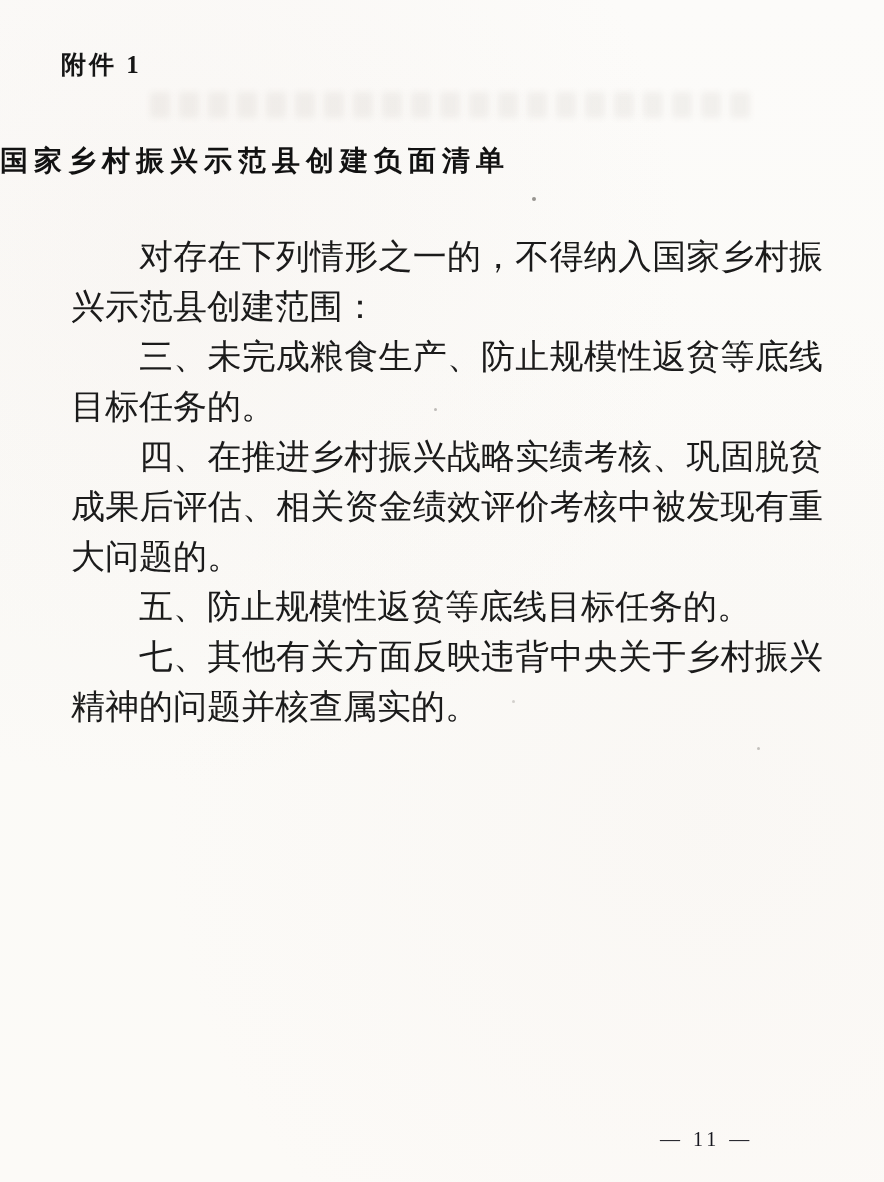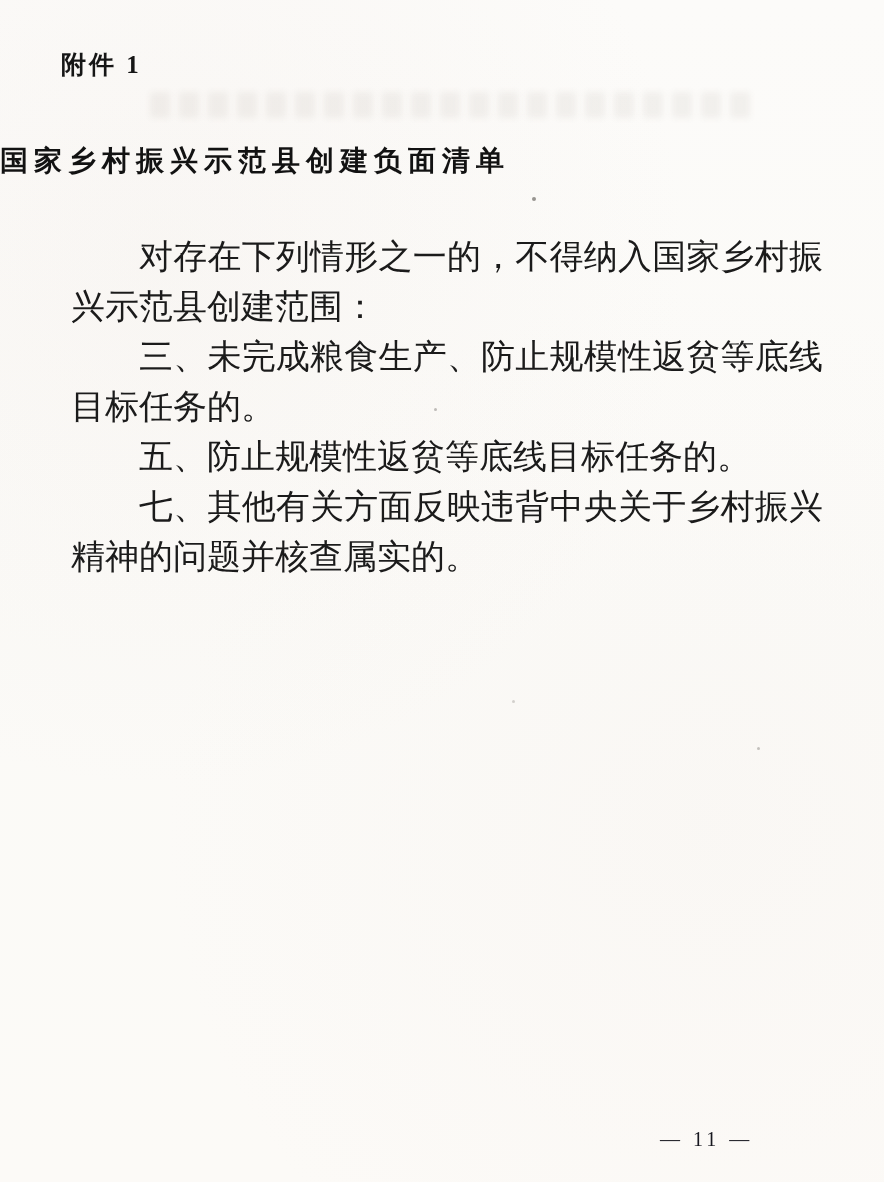--- a/index.html
+++ b/index.html
@@ -103,20 +103,21 @@
 
   <div class="attachment-label">附件 1</div>
 
   <div class="bleed-artifact"></div>
 
   <h1 class="doc-title">国家乡村振兴示范县创建负面清单</h1>
 
   <div class="doc-body">
     <p>对存在下列情形之一的，不得纳入国家乡村振兴示范县创建范围：</p>
     <p>三、未完成粮食生产、防止规模性返贫等底线目标任务的。</p>
+    <p>四、在推进乡村振兴战略实绩考核、巩固脱贫成果后评估、相关资金绩效评价考核中被发现有重大问题的。</p>
     <p>五、防止规模性返贫等底线目标任务的。</p>
     <p>七、其他有关方面反映违背中央关于乡村振兴精神的问题并核查属实的。</p>
   </div>
 
   <div class="page-number">— 11 —</div>
 
   <div class="speckle s1"></div>
   <div class="speckle s2"></div>
   <div class="speckle s3"></div>
   <div class="speckle s4"></div>

